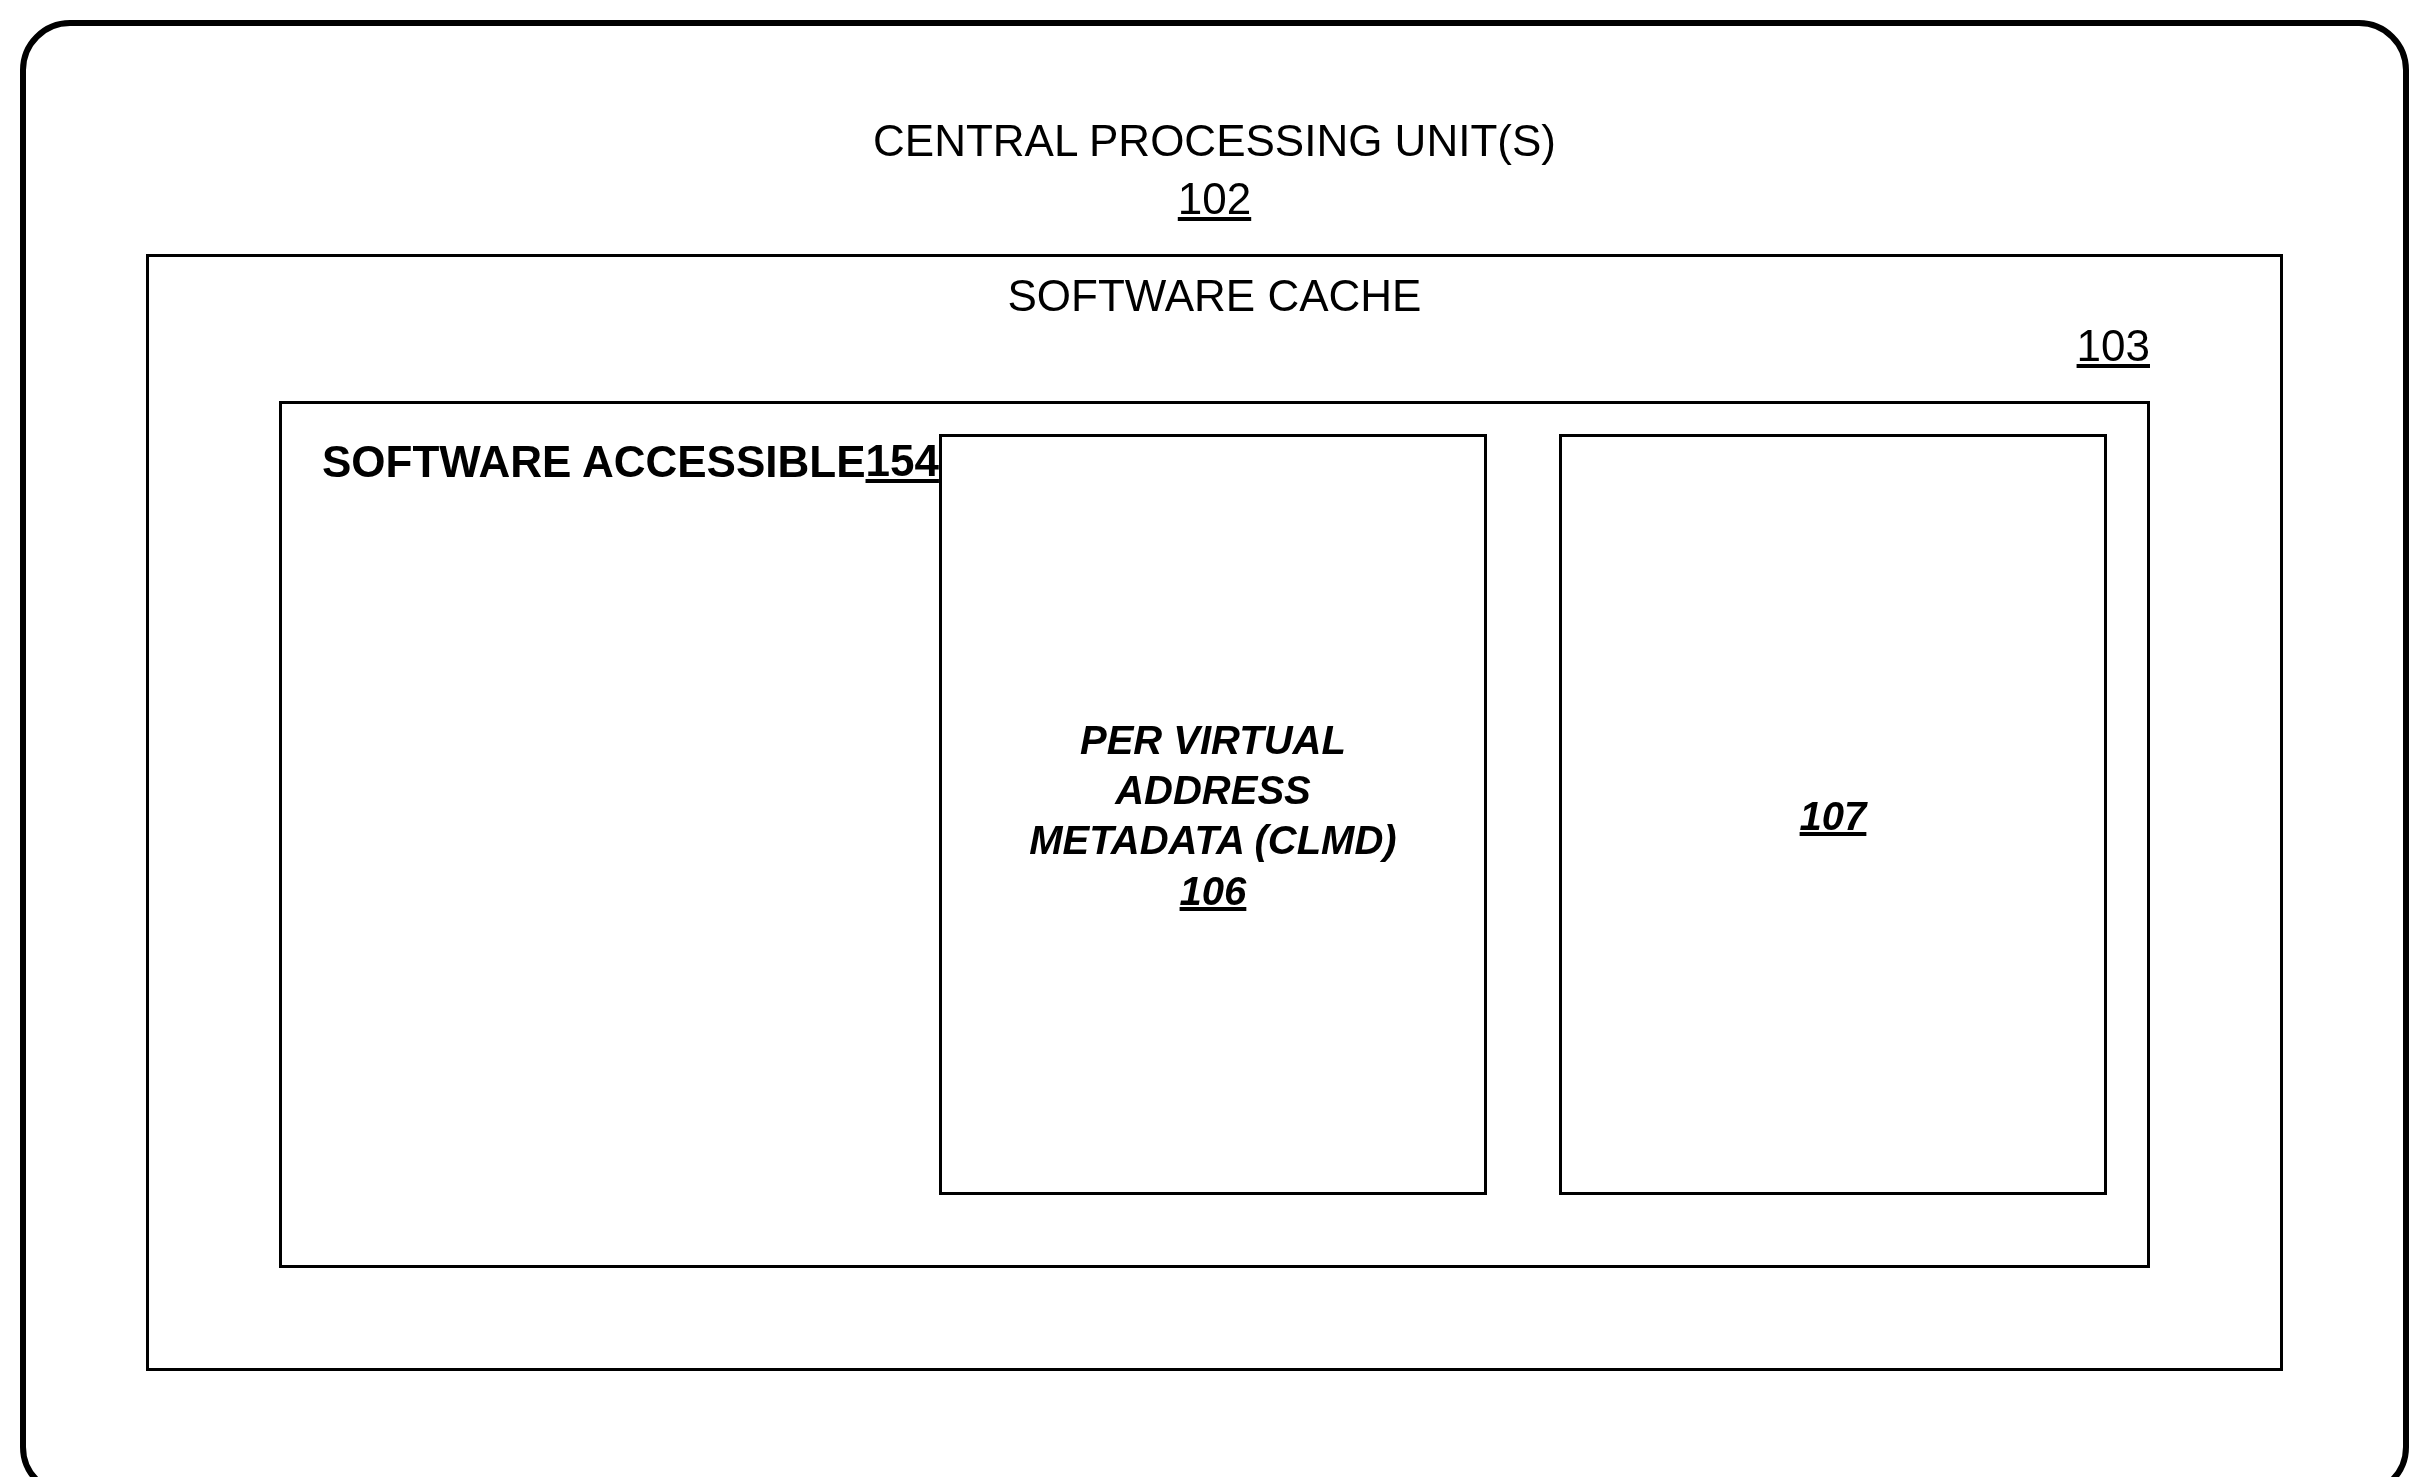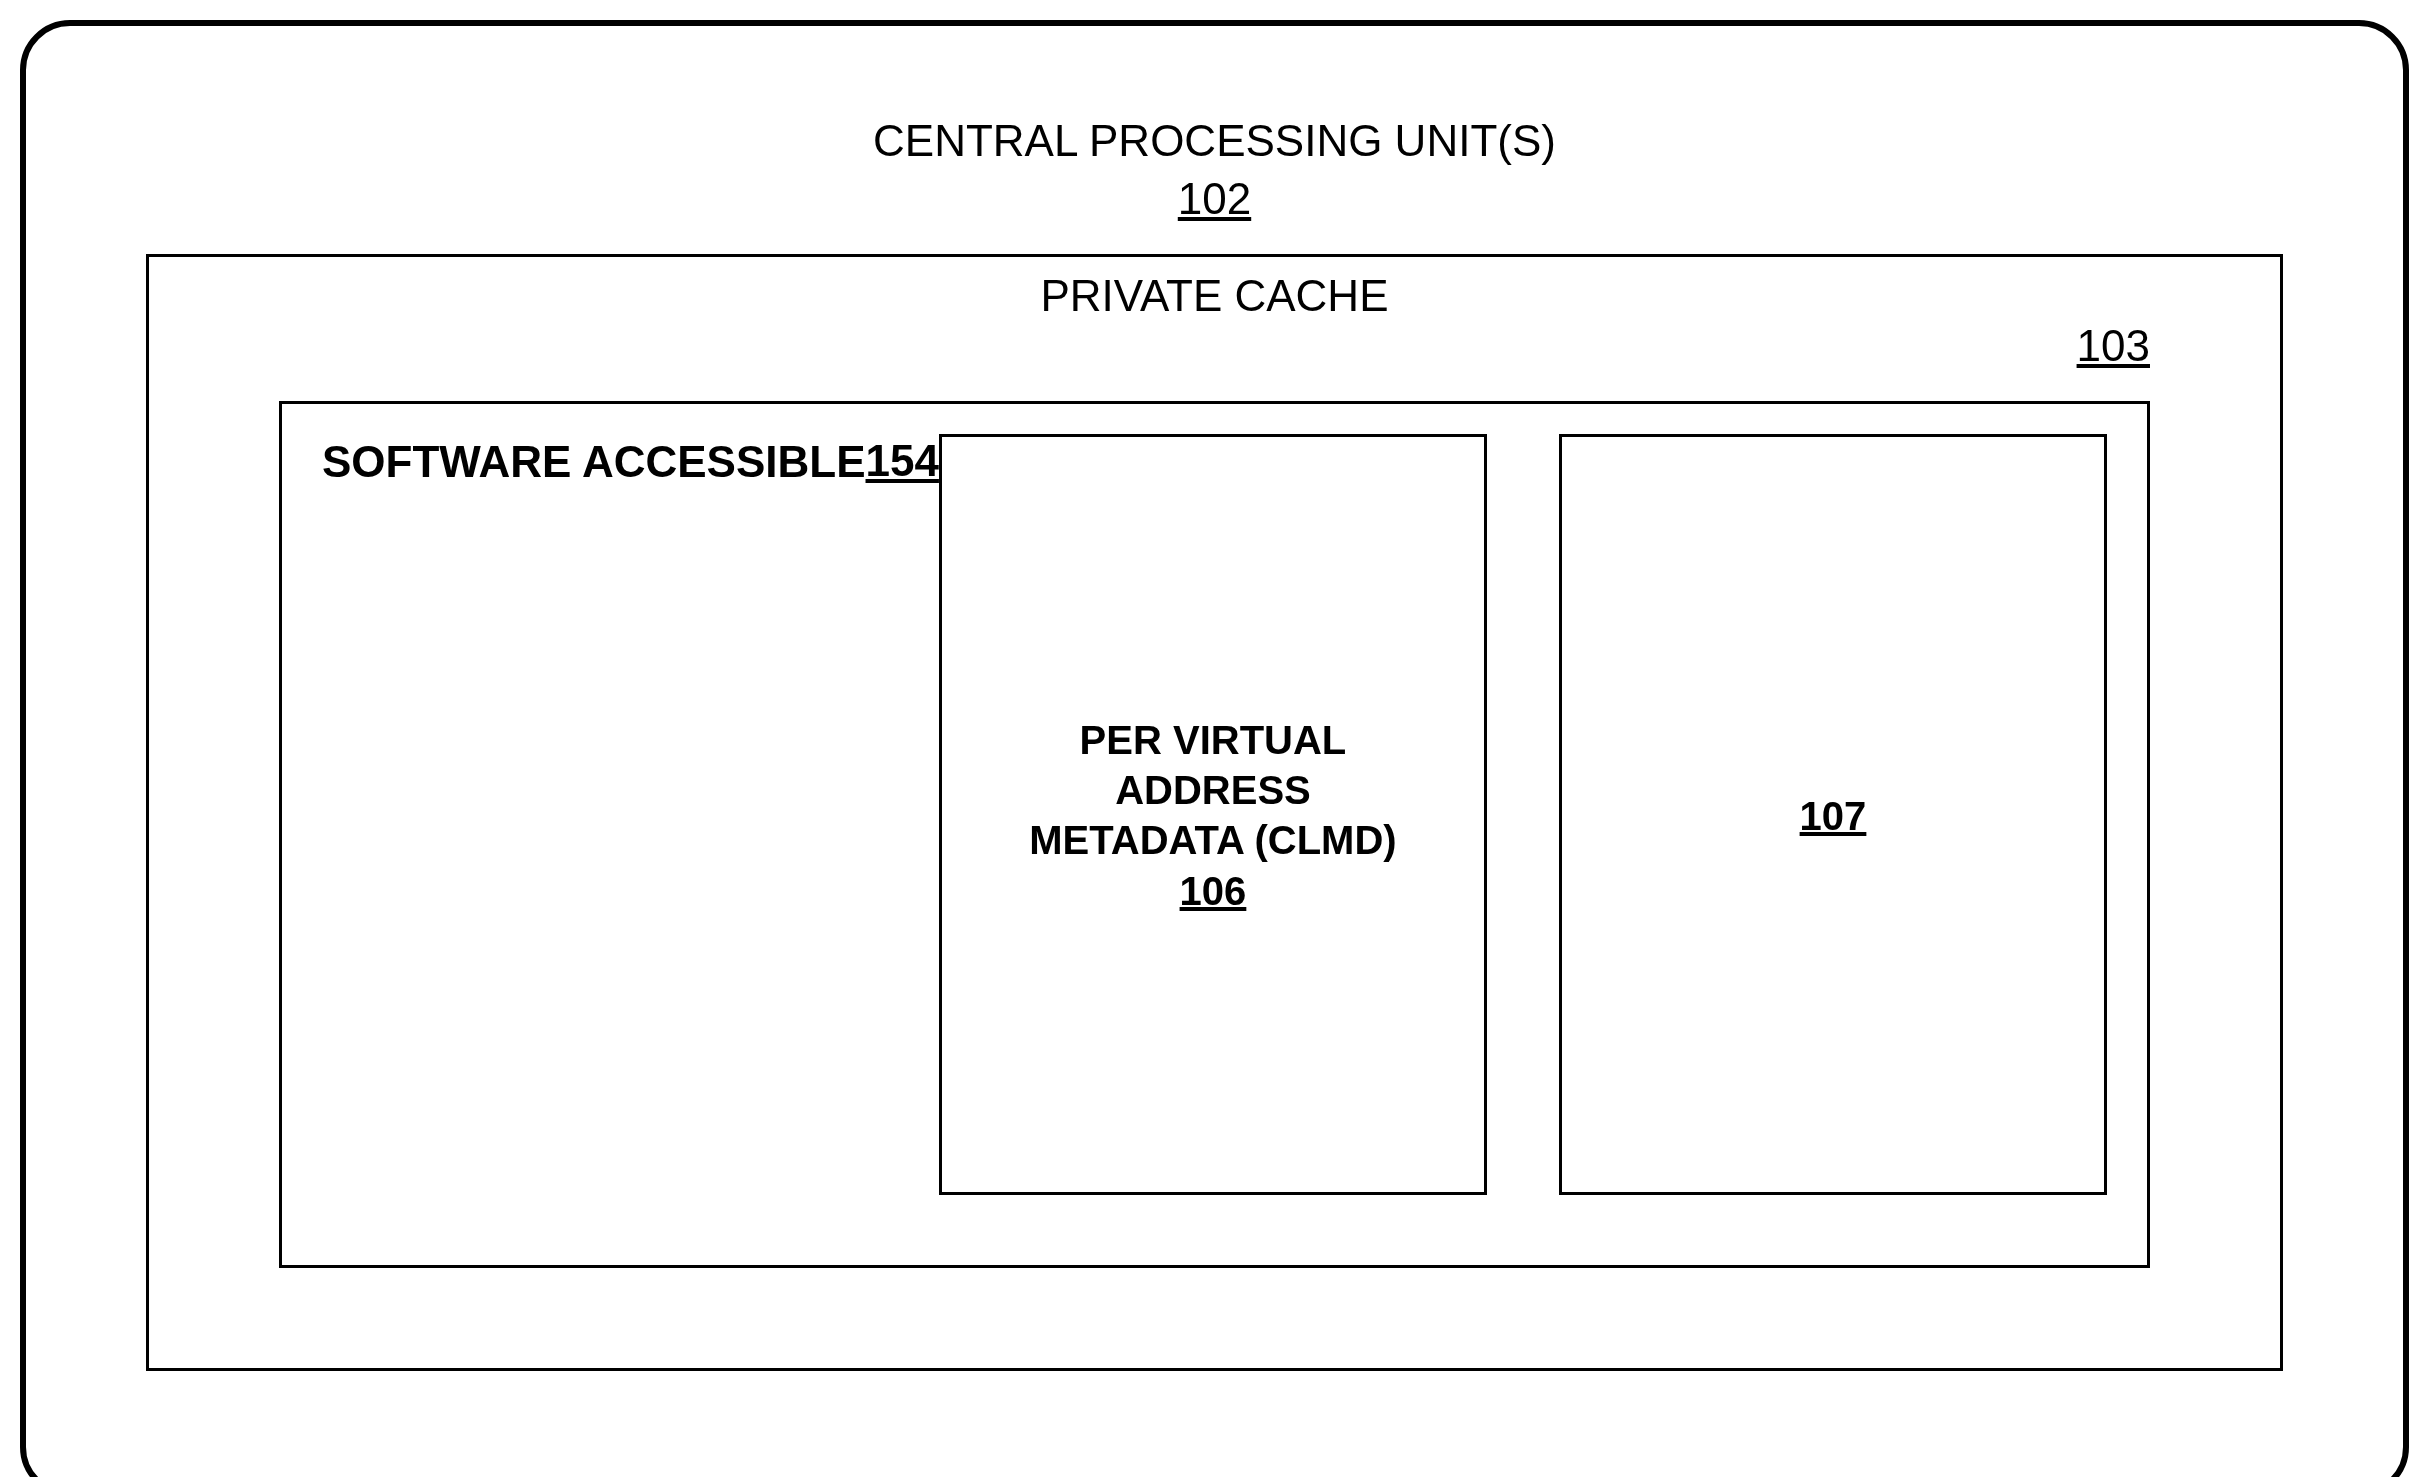--- a/index.html
+++ b/index.html
@@ -75,20 +75,21 @@
     font-weight: bold;
     text-decoration: underline;
     margin-top: 2px;
     margin-bottom: 50px;
   }
   .inner-row {
     display: flex;
     justify-content: flex-end;
     gap: 72px;
     flex: 1;
+    font-style: italic;
   }
   .inner-box {
     border: 3px solid #000;
     flex: 1;
     padding: 20px 10px;
     display: flex;
     flex-direction: column;
     align-items: center;
     justify-content: center;
     text-align: center;
@@ -106,21 +107,21 @@
   }
 </style>
 </head>
 <body>
 
 <div class="outer-container">
   <div class="cpu-title">CENTRAL PROCESSING UNIT(S)</div>
   <div class="cpu-num">102</div>
 
   <div class="private-cache">
-    <div class="private-cache-title">PRIVATE CACHE</div>
+    <div class="private-cache-title">SOFTWARE CACHE</div>
     <div class="private-cache-num">103</div>
 
     <div class="metadata-box">
       <div class="metadata-title">
         <span>SOFTWARE ACCESSIBLE</span><br>
       </div>
       <div class="metadata-num">154</div>
 
       <div class="inner-row">
         <div class="inner-box">

